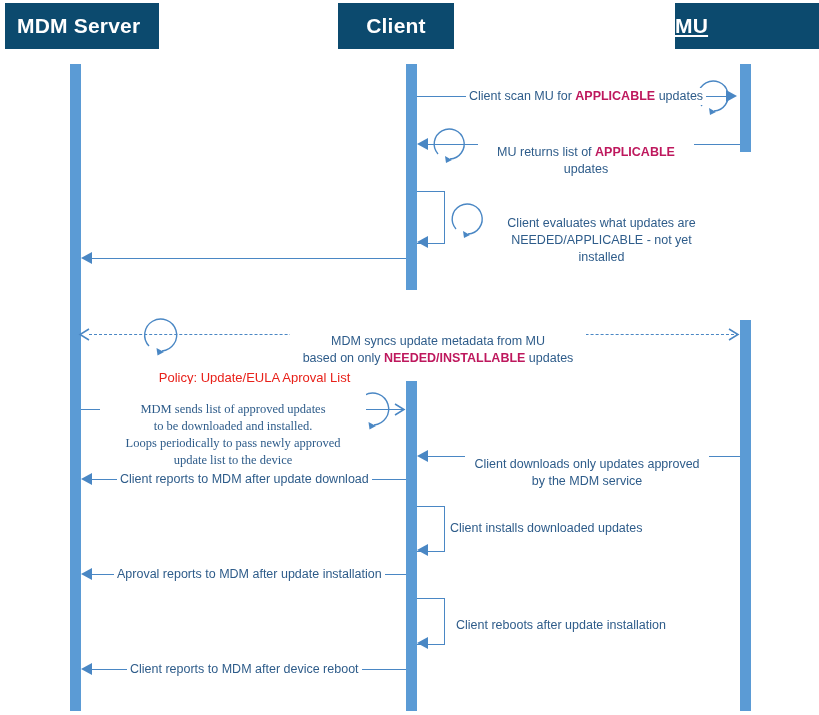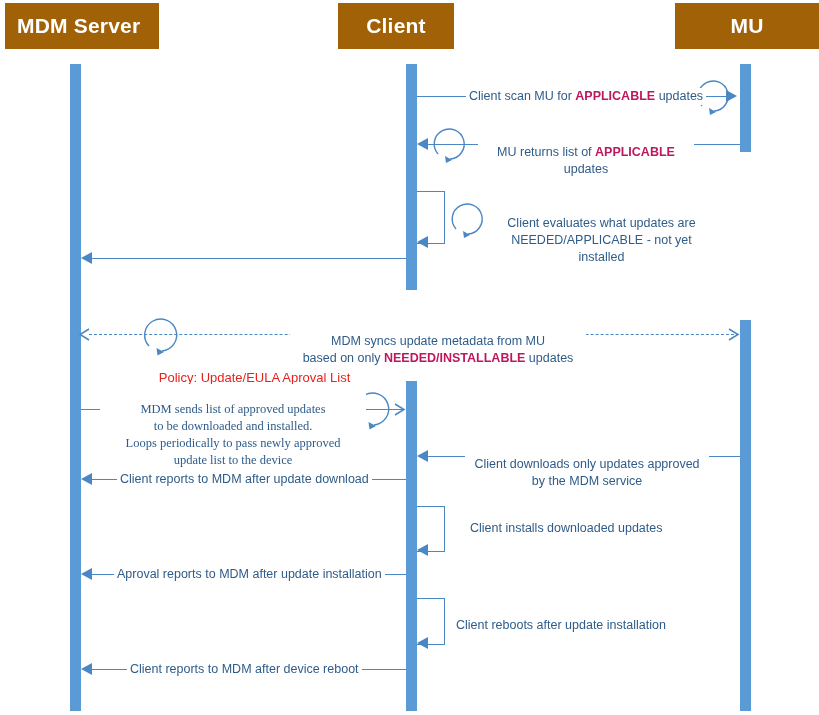--- a/index.html
+++ b/index.html
@@ -14,30 +14,30 @@
   #canvas {
     position: relative;
     width: 819px;
     height: 715px;
     background: #ffffff;
     overflow: hidden;
   }
   
   .participant-box {
     position: absolute;
-    background: #a16207;
+    background: #0c4a6e;
     color: #ffffff;
     display: flex;
     align-items: center;
     font-weight: bold;
     letter-spacing: .2px;
   }
   .participant-box.left   { justify-content: flex-start; padding-left: 12px; }
   .participant-box.center { justify-content: center; }
-  .participant-box.right  { justify-content: center; }
+  .participant-box.right  { justify-content: flex-start; text-decoration: underline; }
 
   #box-mdm    { left: 5px;   top: 3px;  width: 142px; height: 46px; font-size: 21px; }
   #box-client { left: 338px; top: 3px;  width: 116px; height: 46px; font-size: 21px; }
   #box-mu     { left: 675px; top: 3px;  width: 144px; height: 46px; font-size: 21px; }
 
   
   .lifeline {
     position: absolute;
     background: #5B9BD5;
     width: 11px;
@@ -229,21 +229,21 @@
   </div>
 
   <div class="msg-line" style="left:92px; top:479px; width:314px;"></div>
   <div class="arrow-head left" style="left:81px; top:473px;"></div>
   <div class="label nowrap label-bg" style="left:117px; top:471px;">
     <span>Client reports to MDM after update download</span>
   </div>
 
   <div class="self-bracket" style="left:417px; top:506px; width:27px; height:44px;"></div>
   <div class="arrow-head left" style="left:417px; top:544px;"></div>
-  <div class="label nowrap" style="left:450px; top:520px;margin-left:20px;">
+  <div class="label nowrap" style="left:450px; top:520px;">
     <span>Client installs downloaded updates</span>
   </div>
 
   <div class="msg-line" style="left:92px; top:574px; width:314px;"></div>
   <div class="arrow-head left" style="left:81px; top:568px;"></div>
   <div class="label nowrap label-bg" style="left:114px; top:566px;">
     <span>Aproval reports to MDM after update installation</span>
   </div>
 
   <div class="self-bracket" style="left:417px; top:598px; width:27px; height:45px;"></div>

